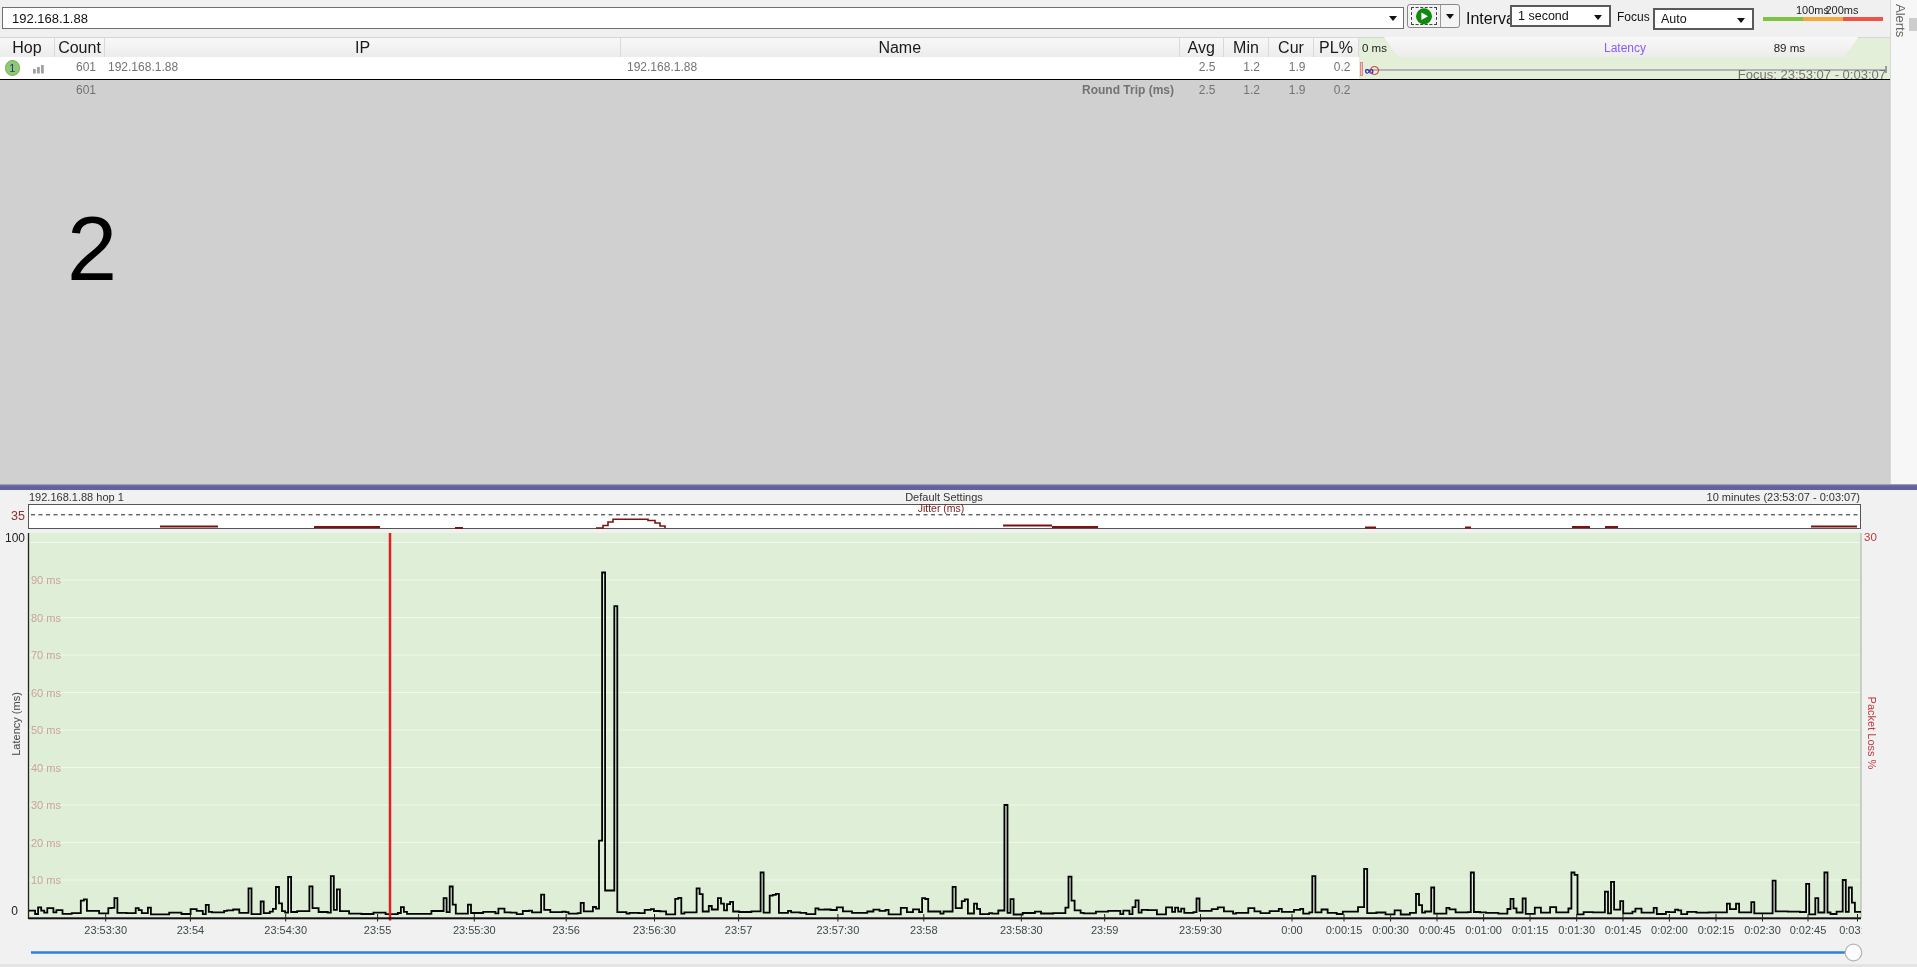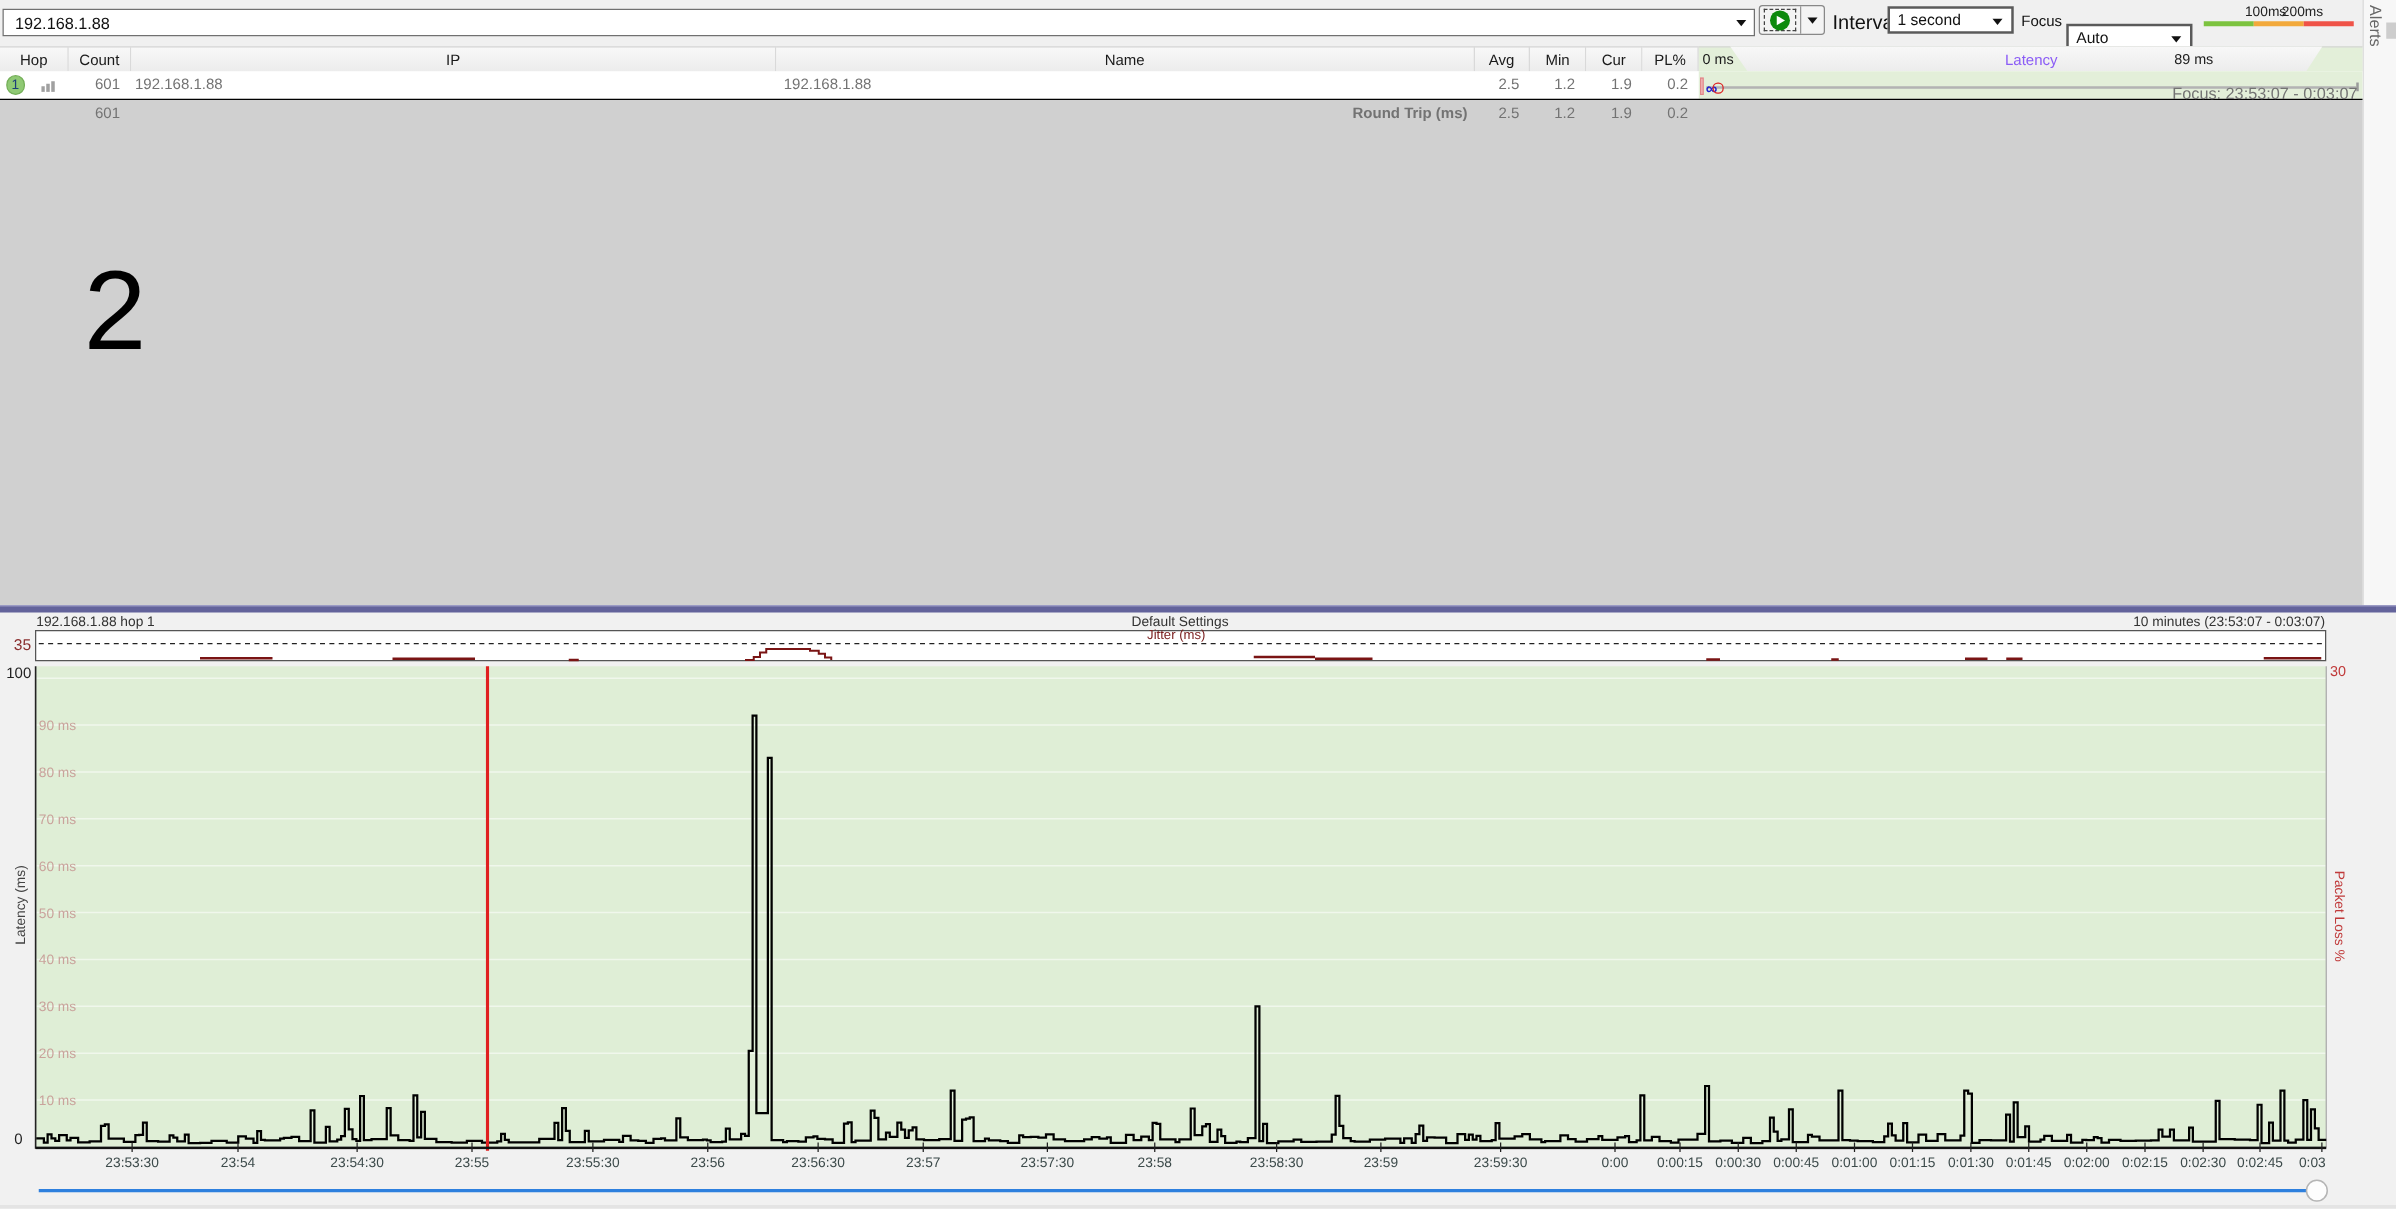--- a/index.html
+++ b/index.html
@@ -1,19 +1,19 @@
 <!DOCTYPE html>
 <html><head><meta charset="utf-8"><title>t</title><style>
 *{margin:0;padding:0;box-sizing:border-box}
 html,body{width:1917px;height:967px;overflow:hidden;background:#f0f0f0;
 font-family:"Liberation Sans",sans-serif}
 .a{position:absolute}
 .nav{color:#737373}
 .hdrcell{position:absolute;top:37px;height:20px;background:linear-gradient(#f8f8f8,#ececec);
-border-right:1px solid #d9d9d9;border-top:1px solid #d5d5d5;font-size:12px;color:#1a1a1a;
+border-right:1px solid #d9d9d9;border-top:1px solid #d5d5d5;font-size:16px;color:#1a1a1a;
 text-align:center;line-height:20px}
 .cell{position:absolute;font-size:12px;line-height:21px;height:21px}
 .r{text-align:right}
 .tri{width:0;height:0;border-left:4px solid transparent;border-right:4px solid transparent;
 border-top:5px solid #111;position:absolute}
 .combo{position:absolute;background:#fff;border:1px solid #5f5f5f;font-size:12px;color:#111}
 </style></head>
 <body>
 
 <div class="a" style="left:0;top:0;width:1890px;height:37px;background:#f0f0f0"></div>
@@ -29,21 +29,21 @@
  </svg>
  <div class="a" style="left:31.5px;top:0;width:1px;height:22px;background:#999"></div>
  <span class="tri" style="left:38px;top:9px"></span>
 </div>
 <span class="a" style="left:1466px;top:9.5px;font-size:16px;color:#111">Interval</span>
 <div class="combo" style="left:1510px;top:5px;width:101px;height:22px;border-width:2px;border-color:#5a5a5a">
  <span class="a" style="left:6px;top:2px;font-size:12.5px">1 second</span>
  <span class="tri" style="right:7px;top:8px"></span>
 </div>
 <span class="a" style="left:1617px;top:9.5px;font-size:12px;color:#111">Focus</span>
-<div class="combo" style="left:1653px;top:19px;width:101px;height:22px;border-width:2px;border-color:#5a5a5a">
+<div class="combo" style="left:1653px;top:8px;width:101px;height:22px;border-width:2px;border-color:#5a5a5a">
  <span class="a" style="left:6px;top:2px;font-size:12.5px">Auto</span>
  <span class="tri" style="right:7px;top:8px"></span>
 </div>
 <span class="a" style="left:1773px;top:4px;width:56px;font-size:11px;color:#222;text-align:right">100ms</span>
 <span class="a" style="left:1814px;top:4px;width:56px;font-size:11px;color:#222;text-align:center">200ms</span>
 <div class="a" style="left:1763px;top:17px;width:40px;height:4px;background:#7cc33f"></div>
 <div class="a" style="left:1803px;top:17px;width:40px;height:4px;background:#f2a93b"></div>
 <div class="a" style="left:1843px;top:17px;width:40px;height:4px;background:#ef5348"></div>
 
 <div class="a" style="left:1890px;top:0;width:27px;height:490px;background:#f7f7f7;border-left:1px solid #d8d8d8"></div>
@@ -57,21 +57,21 @@
 <div class="hdrcell" style="left:1179.5px;width:44.5px">Avg</div>
 <div class="hdrcell" style="left:1224px;width:45px">Min</div>
 <div class="hdrcell" style="left:1269px;width:45px">Cur</div>
 <div class="hdrcell" style="left:1314px;width:45px">PL%</div>
 
 <div class="a" style="left:1359px;top:37px;width:531px;height:20px;background:#e3efd9;border-top:1px solid #d5d5d5"></div>
 <div class="a" style="left:1359px;top:37px;width:531px;height:20px;background:linear-gradient(#f8f8f8,#ececec);
  clip-path:polygon(25px 0,499px 0,486px 20px,39px 20px)"></div>
 <span class="a" style="left:1362px;top:41.5px;font-size:11.5px;color:#1a1a1a">0 ms</span>
 <span class="a" style="left:1525px;top:41px;width:200px;text-align:center;font-size:12px;color:#8b5cf6">Latency</span>
-<span class="a" style="left:1705px;top:41.5px;width:100px;text-align:center;font-size:11.5px;color:#1a1a1a">89 ms</span>
+<span class="a" style="left:1705px;top:41.5px;width:100px;text-align:right;font-size:11.5px;color:#1a1a1a">89 ms</span>
 
 <div class="a" style="left:0;top:57px;width:1890px;height:21.5px;background:#fff"></div>
 <div class="a" style="left:1359px;top:57px;width:531px;height:21.5px;background:#e3efd9"></div>
 <div class="a" style="left:4.5px;top:60px;width:15.5px;height:15.5px;border-radius:50%;background:#8fc974;border:1px solid #74af58;
  font-size:11px;color:#1c3e78;text-align:center;line-height:14px">1</div>
 <svg class="a" style="left:33px;top:64px" width="12" height="9.5">
     <g fill="#a0a0a0">
  <rect x="0" y="5" width="2.8" height="4.5"></rect>
       <rect x="4" y="3" width="2.8" height="6.5"></rect>
       <rect x="8" y="1" width="2.8" height="8.5"></rect>

